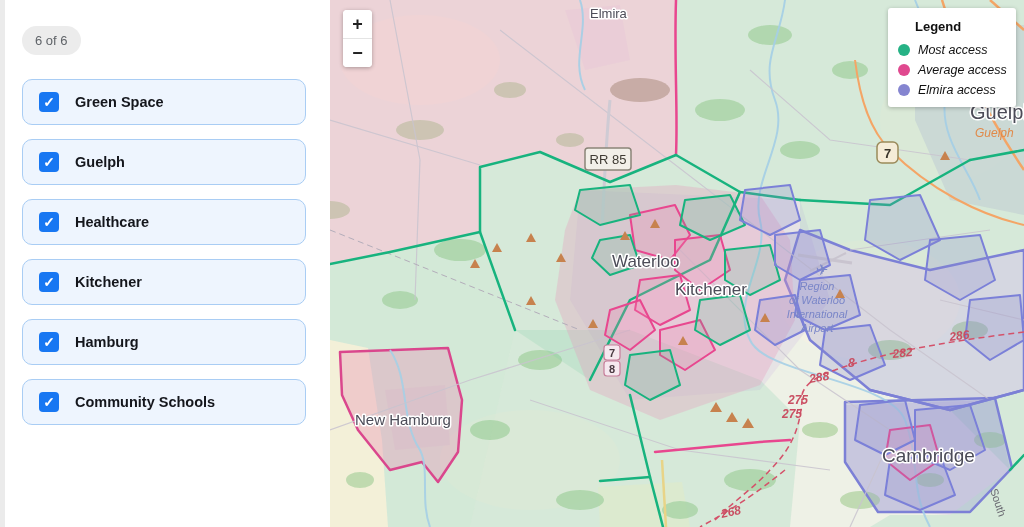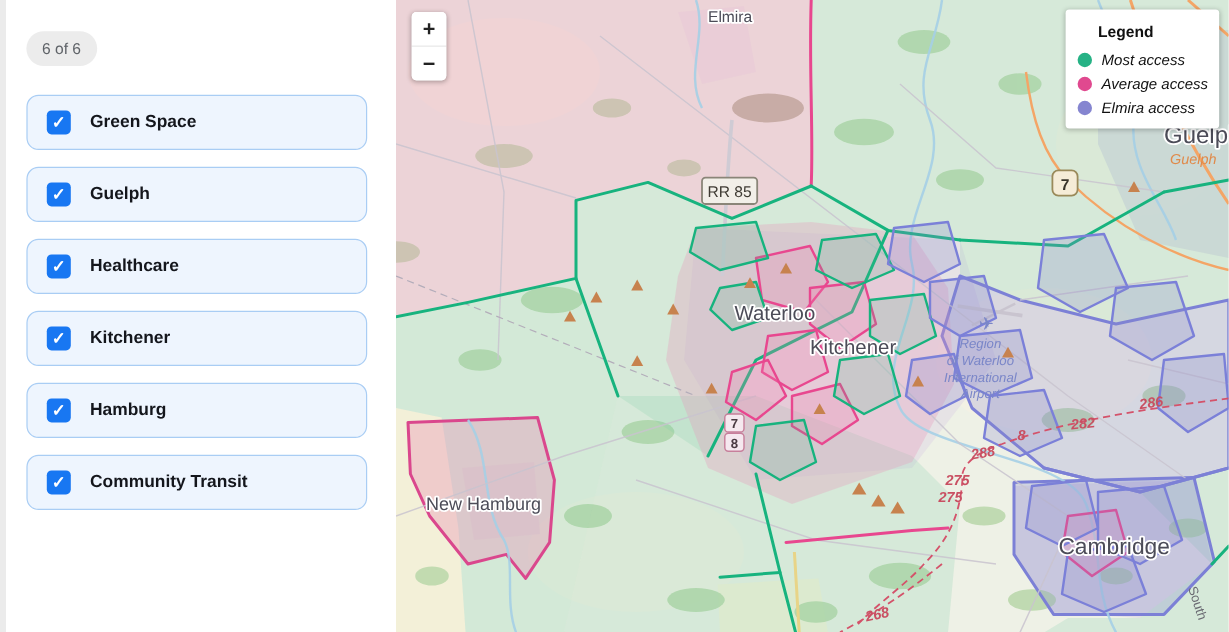--- a/index.html
+++ b/index.html
@@ -67,21 +67,21 @@
     <div class="check-item">
       <span class="checkbox">✓</span>
       <span class="check-label">Kitchener</span>
     </div>
     <div class="check-item">
       <span class="checkbox">✓</span>
       <span class="check-label">Hamburg</span>
     </div>
     <div class="check-item">
       <span class="checkbox">✓</span>
-      <span class="check-label">Community Transit</span>
+      <span class="check-label">Community Schools</span>
     </div>
   </div>
 
   <div class="map-wrap">
 
     <svg class="map-svg" width="694" height="527" viewBox="0 0 694 527">
 
       <rect x="0" y="0" width="694" height="527" fill="#eef1e6"></rect>
 
       <g fill="#f3f1e4">

